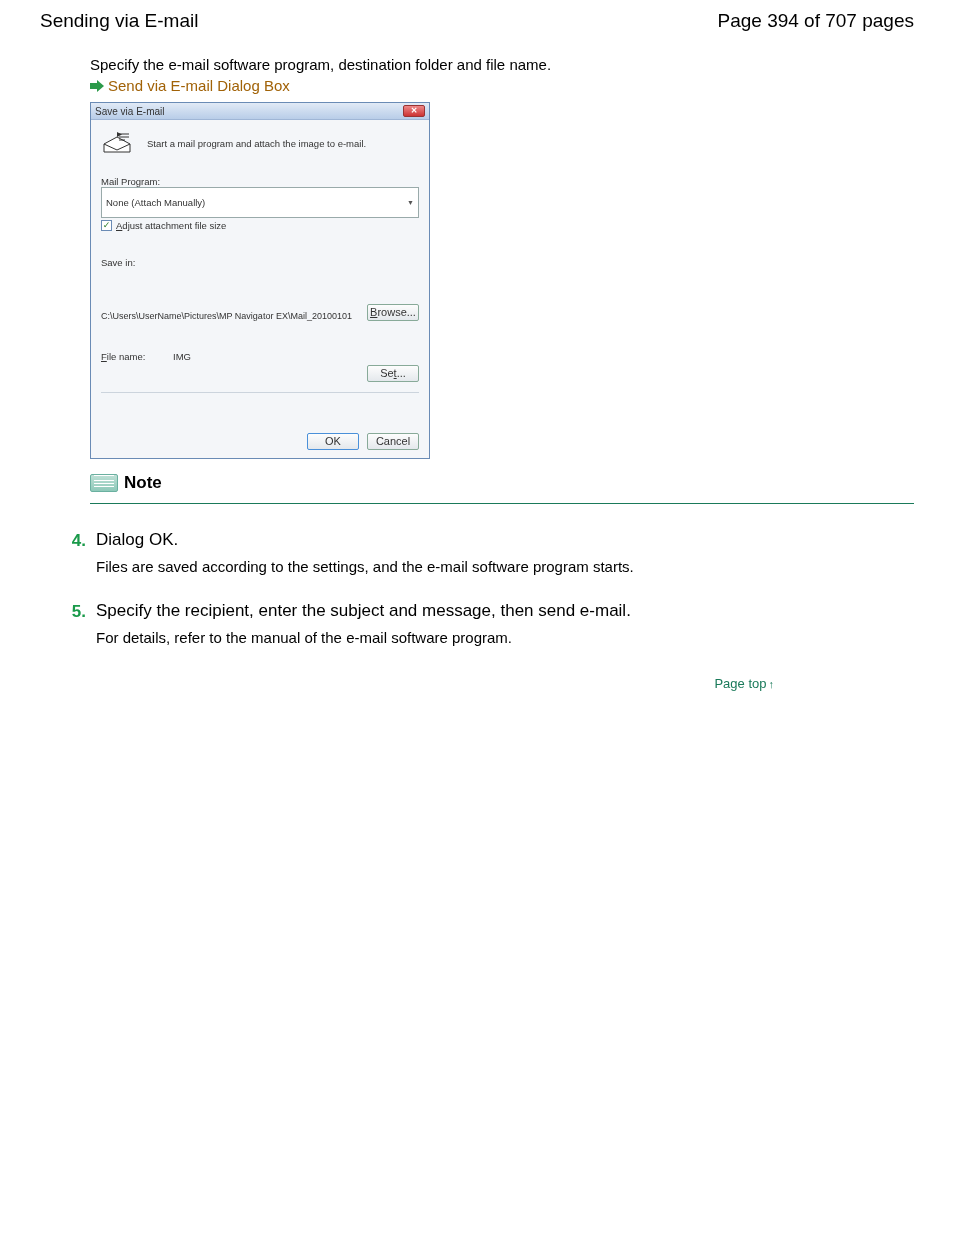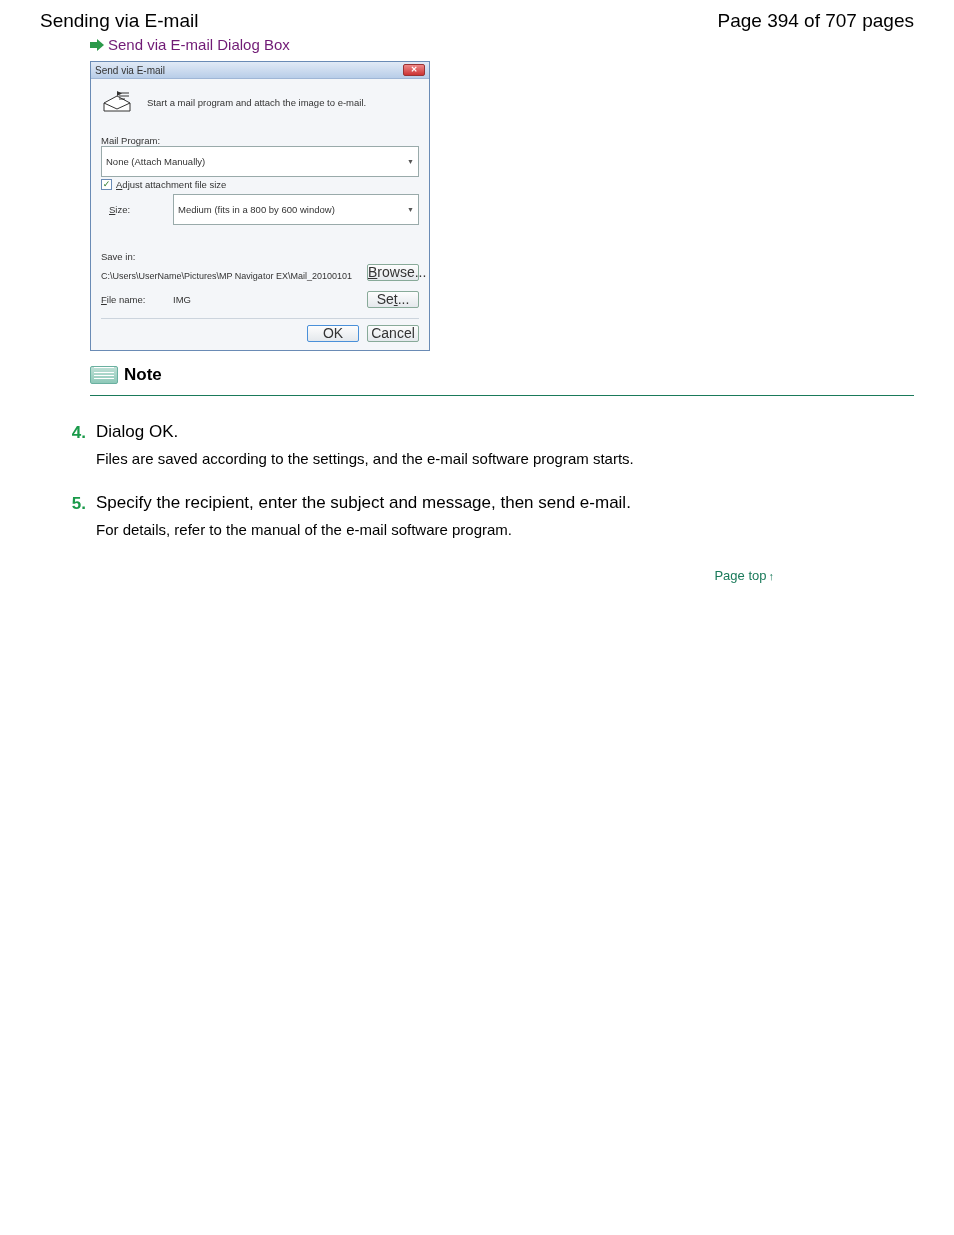--- a/index.html
+++ b/index.html
@@ -45,21 +45,21 @@
   .arrow-green::after {
     content: "";
     position: absolute;
     left: 7px; top: -1px;
     width: 0; height: 0;
     border-top: 6px solid transparent;
     border-bottom: 6px solid transparent;
     border-left: 7px solid #2b9a4a;
   }
   .link-text {
-    color: #701a75;
+    color: #a16207;
     text-align: center;
   }
 
   
   .dialog {
     width: 340px;
     border: 1px solid #6a8bb5;
     background: #eef2f6;
     font-family: "Segoe UI", Tahoma, sans-serif;
     font-size: 9.5px;
@@ -155,23 +155,24 @@
   .path-text {
     flex: 1;
     font-size: 9px;
   }
   .dlg-btn {
     width: 52px;
     height: 17px;
     border: 1px solid #8a9;
     background: linear-gradient(#fdfdfd, #e4e8ec);
     border-radius: 2px;
-    font-size: 14px;
+    font-size: 11px;
     line-height: 15px;
     text-align: center;
+    margin-top: 34px;
   }
   .dlg-btn.primary {
     border-color: #4a90d9;
   }
   .hr-dlg {
     border: 0;
     border-top: 1px solid #ccd4dd;
     margin: 10px 0 6px 0;
   }
   .dlg-footer {
@@ -274,29 +275,30 @@
 </head>
 <body>
 
 <div class="page-header">
   <div>Sending via E-mail</div>
   <div>Page 394 of 707 pages</div>
 </div>
 
 <div class="content">
 
+  <div class="intro">Specify the e-mail software program, destination folder and file name.</div>
 
   <div class="arrow-link">
     <span class="arrow-green"></span>
     <span class="link-text">Send via E-mail Dialog Box</span>
   </div>
 
   <div class="dialog">
     <div class="dialog-title">
-      <span>Send via E-mail</span>
+      <span>Save via E-mail</span>
       <span class="close-btn">✕</span>
     </div>
     <div class="dialog-body">
       <div class="desc-row">
         <span class="mail-icon">
           <svg viewBox="0 0 32 26">
             <path d="M3 14 L16 7 L29 14 L29 22 L3 22 Z" fill="#fff" stroke="#333" stroke-width="1"></path>
             <path d="M3 14 L16 20 L29 14" fill="none" stroke="#333" stroke-width="1"></path>
             <path d="M18 4 L28 4 M18 7 L28 7 M18 10 L24 10" stroke="#333" stroke-width="1"></path>
             <path d="M16 2 L16 7 L21 4.5 Z" fill="#333"></path>
@@ -311,29 +313,20 @@
         <span class="caret">▼</span>
       </div>
 
       <div class="chk-row">
         <span class="chk">✓</span>
         <span>
           <span class="underline-letter">A</span><span>djust attachment file size</span>
         </span>
       </div>
 
-      <div class="form-row">
-        <span class="form-label" style="padding-left:8px;">
-          <span class="underline-letter">S</span><span>ize:</span>
-        </span>
-        <div class="select-mock">
-          <span>Medium (fits in a 800 by 600 window)</span>
-          <span class="caret">▼</span>
-        </div>
-      </div>
 
       <div class="section-label">Save in:</div>
       <div class="path-row">
         <span class="path-text">C:\Users\UserName\Pictures\MP Navigator EX\Mail_20100101</span>
         <span class="dlg-btn">
           <span class="underline-letter">B</span><span>rowse...</span>
         </span>
       </div>
 
       <div class="form-row" style="margin-top:10px;">

